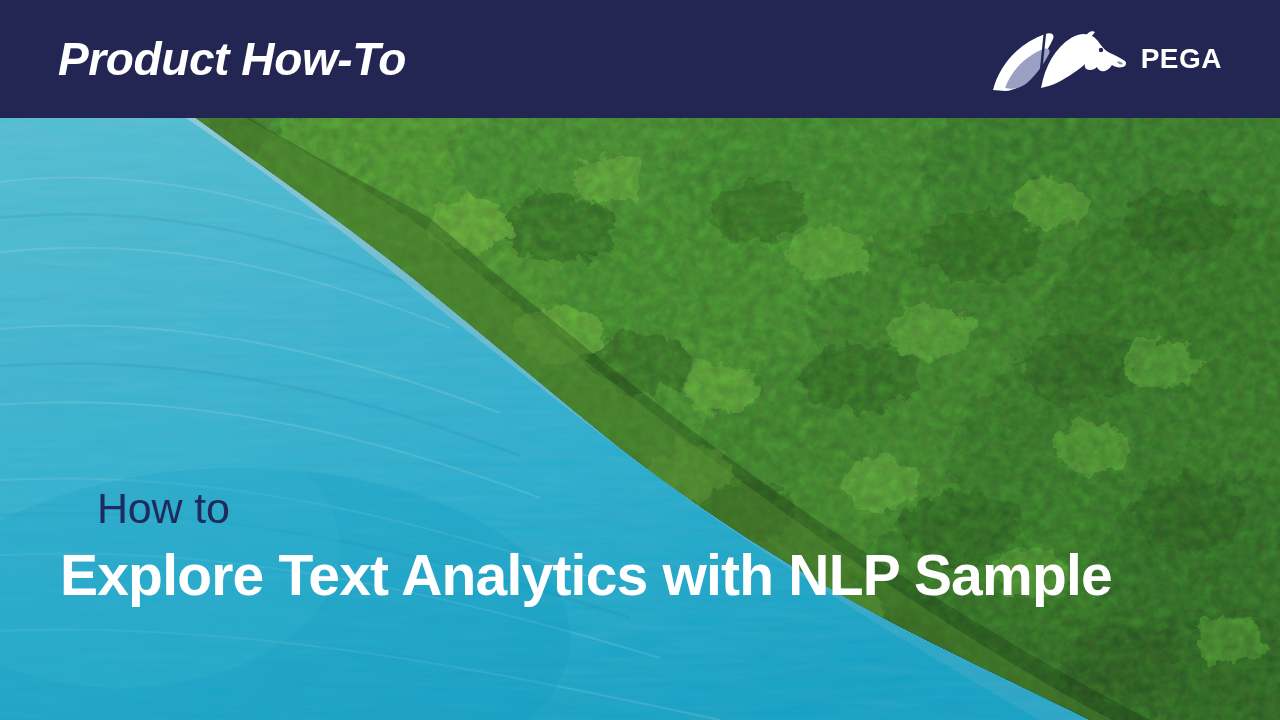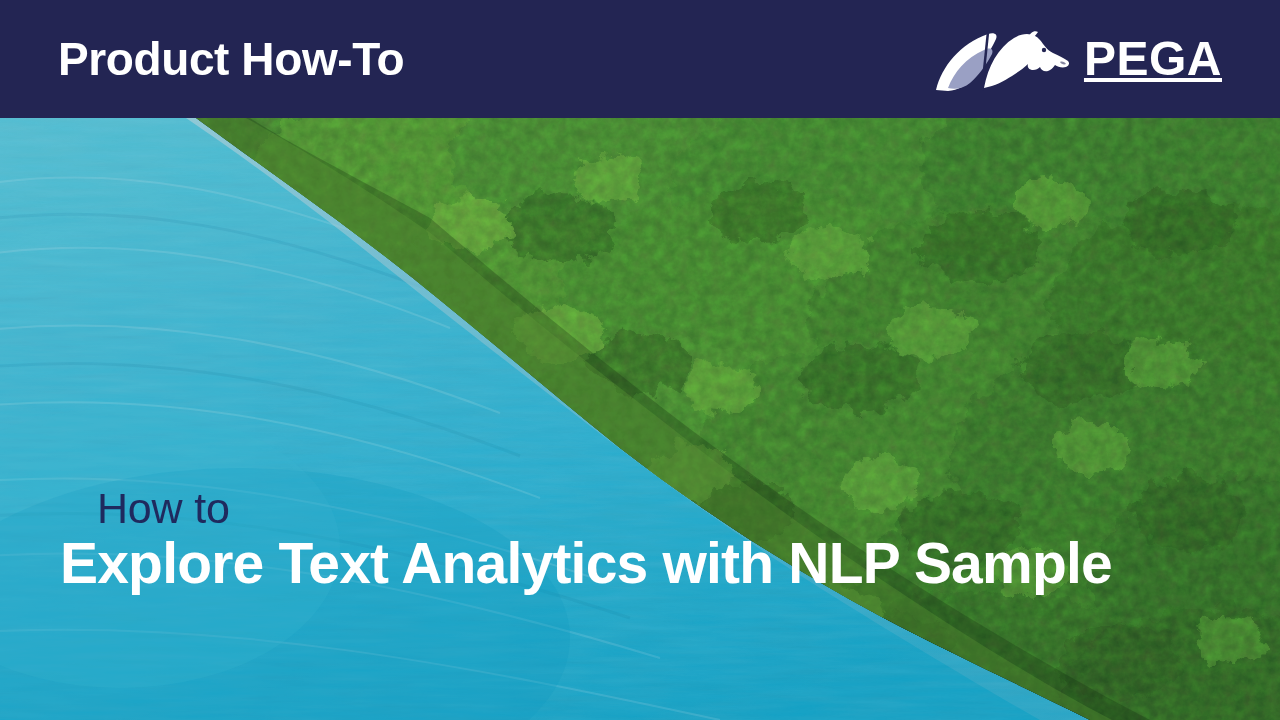--- a/index.html
+++ b/index.html
@@ -29,41 +29,41 @@
   .header-title {
     position:absolute;
     left:58px; top:50%;
     transform:translateY(-50%);
     color:#ffffff;
     font-size:46px;
     font-weight:bold;
     letter-spacing:-0.4px;
     white-space:nowrap;
     line-height:1;
+    font-style:italic;
   }
 
   
   .logo {
     position:absolute;
     right:58px; top:50%;
     transform:translateY(-50%);
     display:flex;
     align-items:center;
     gap:12px;
     height:70px;
   }
   .logo-mark { width:140px; height:66px; display:block; }
   .logo-word {
     color:#ffffff;
-    font-size:48px;
+    font-size:28px;
     font-weight:bold;
     letter-spacing:0.5px;
     line-height:1;
     white-space:nowrap;
-    text-decoration:underline;
   }
 
   
   .photo {
     position:absolute;
     left:0; top:118px;
     width:1280px; height:602px;
     overflow:hidden;
     z-index:10;
   }
@@ -84,21 +84,21 @@
     white-space:nowrap;
     margin-left:37px;
   }
   .headline {
     color:#ffffff;
     font-size:57px;
     font-weight:bold;
     line-height:1.08;
     letter-spacing:-0.8px;
     white-space:nowrap;
-    margin-top:2px;
+    margin-top:14px;
   }
 </style>
 </head>
 <body>
 
 <div class="slide">
 
   <div class="photo">
     <svg class="photo-svg" viewBox="0 0 1280 602" preserveAspectRatio="none">
       <defs>

